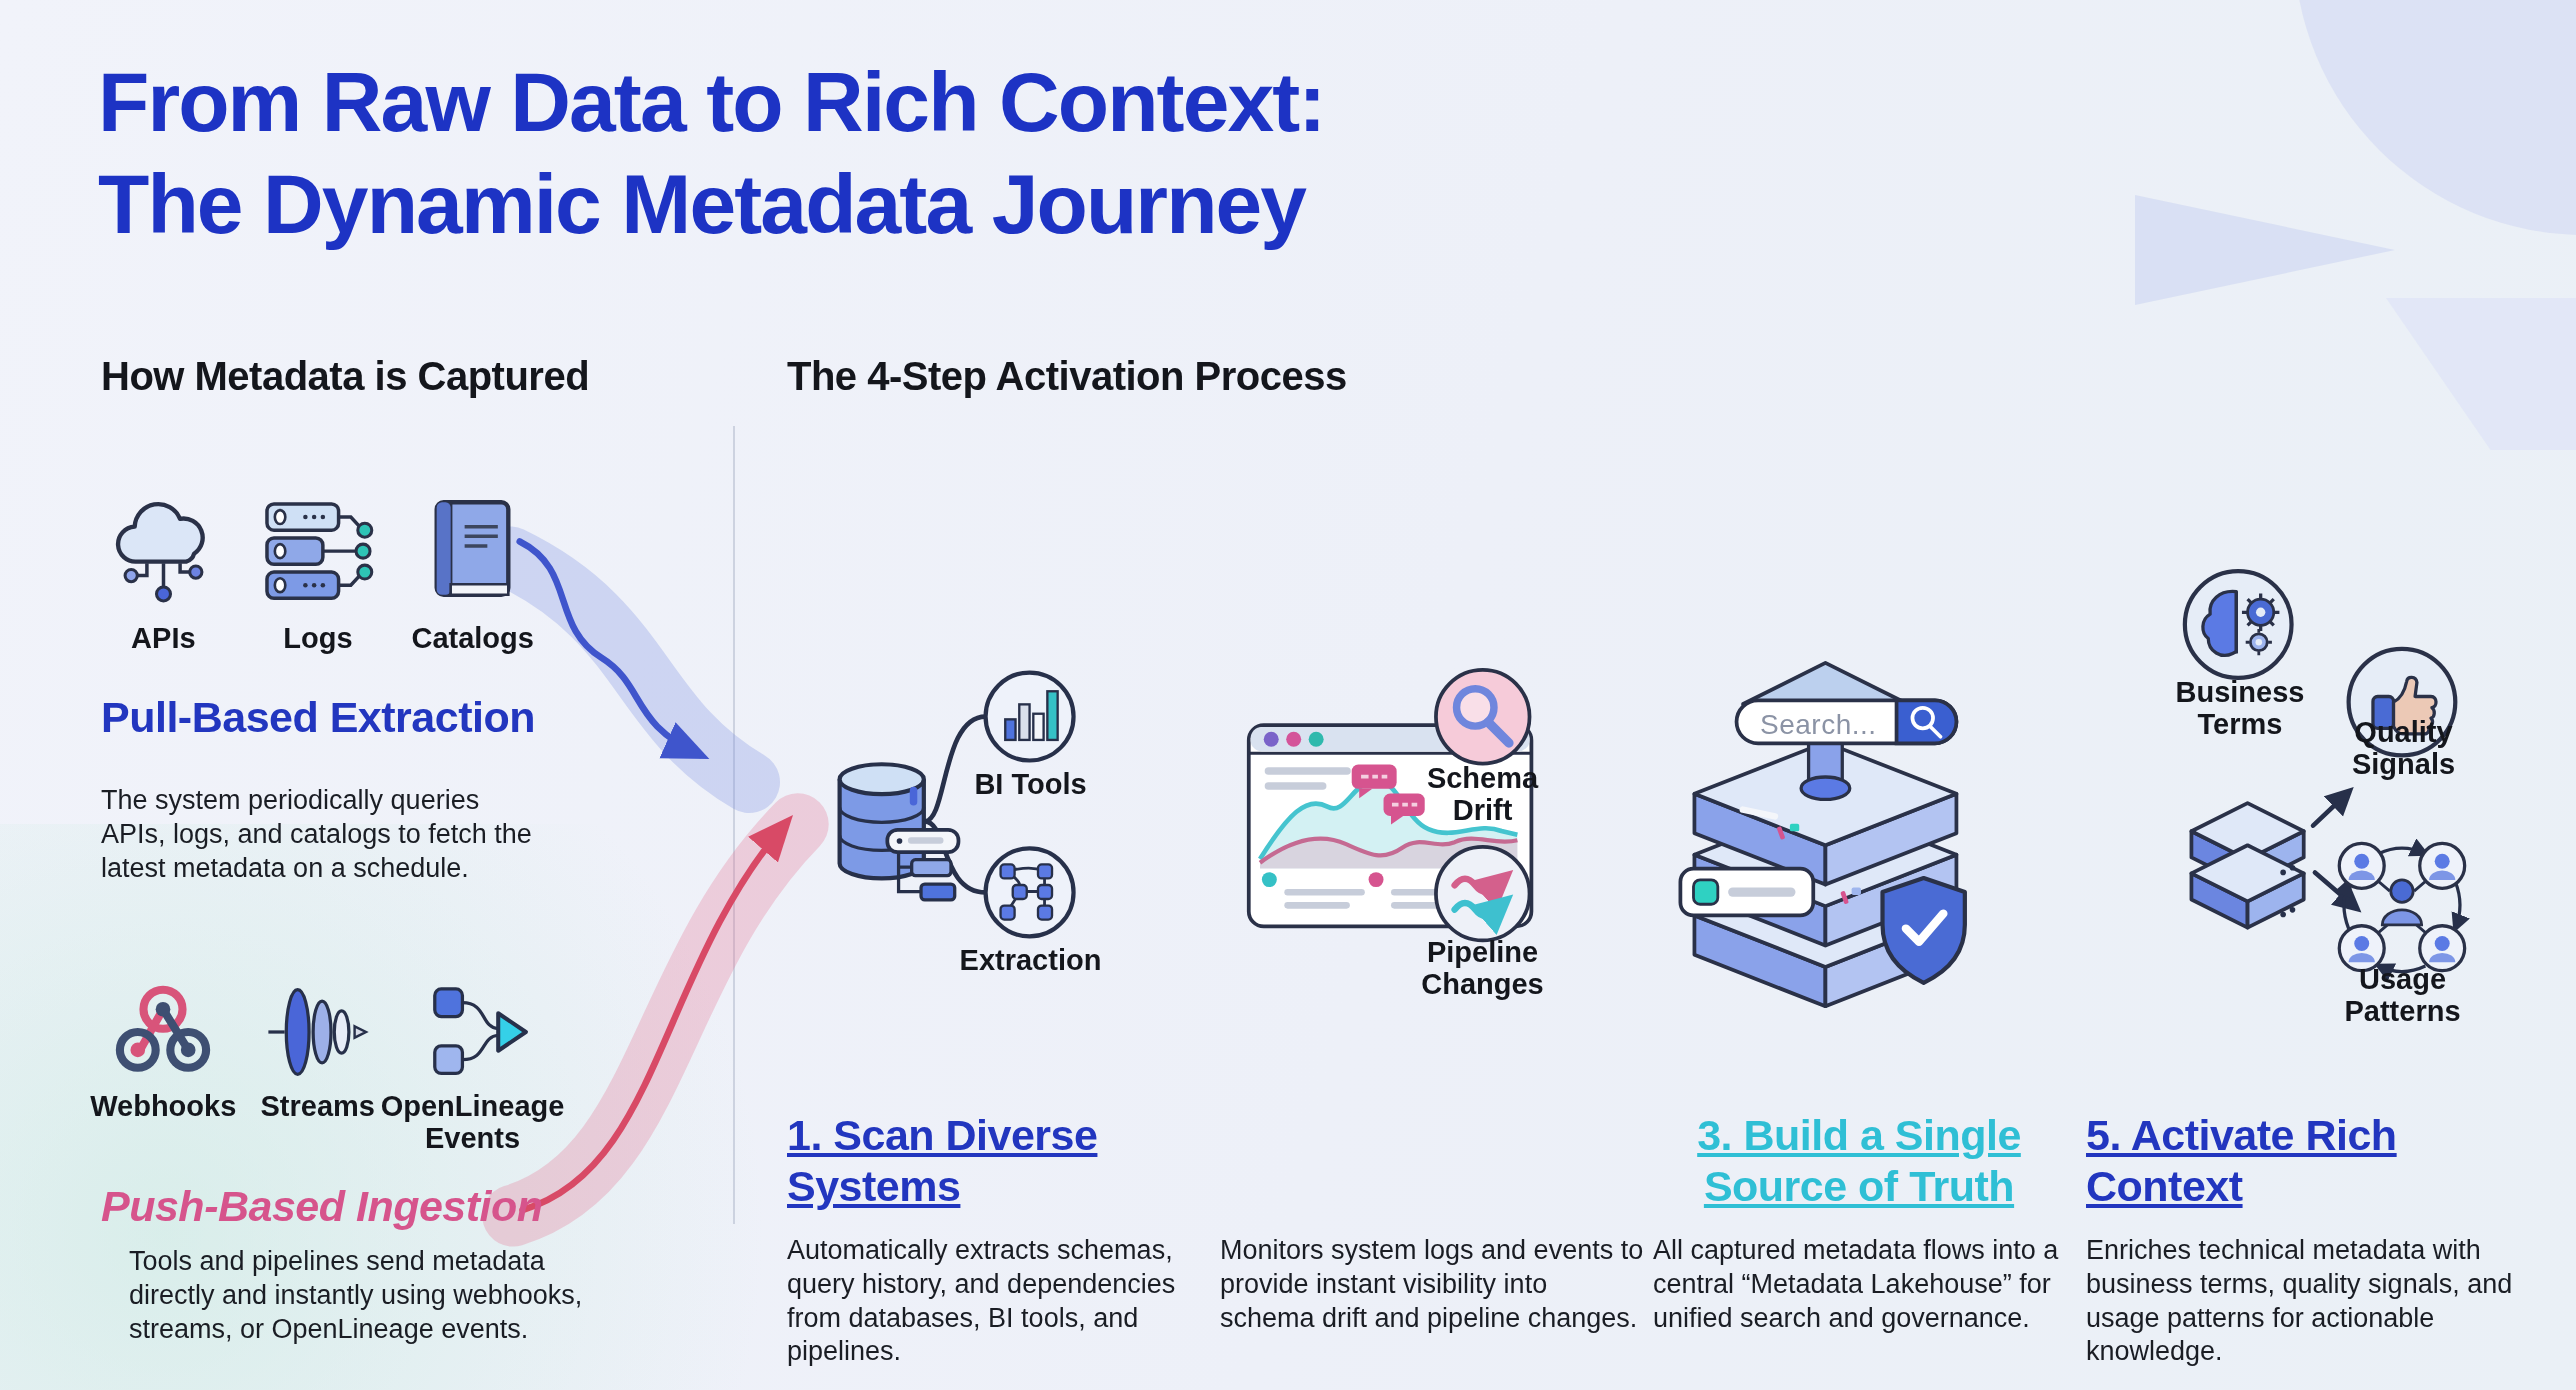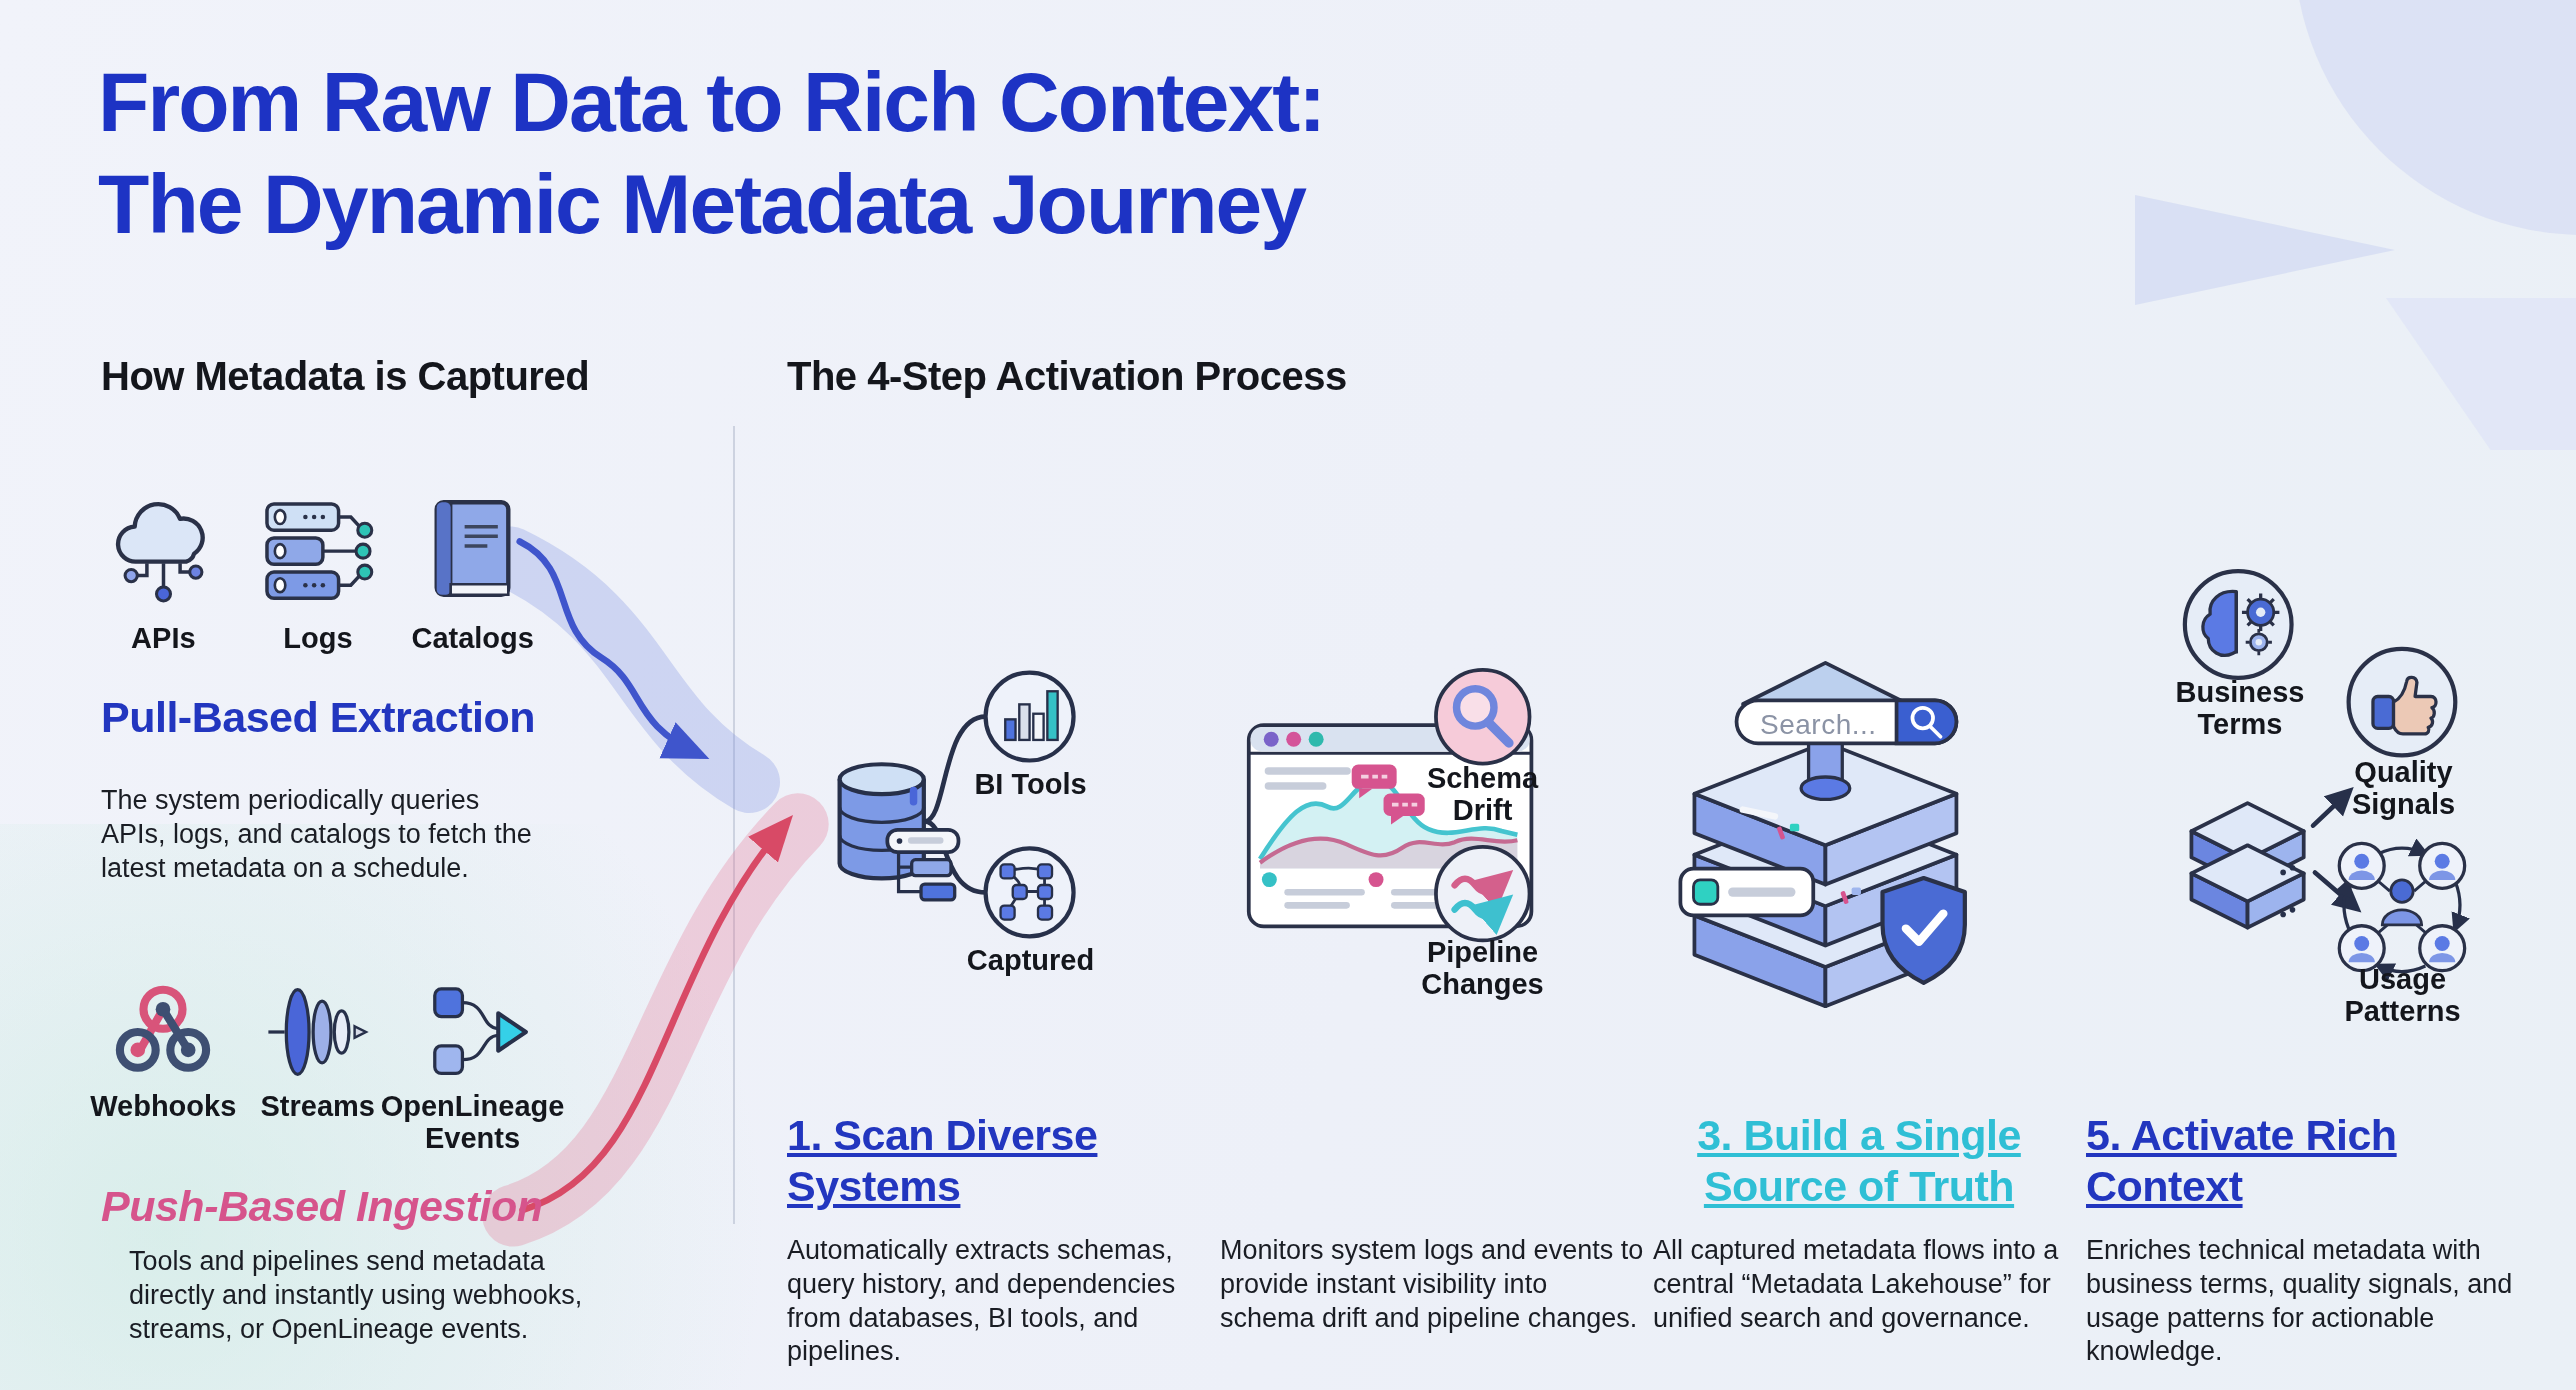--- a/index.html
+++ b/index.html
@@ -181,21 +181,21 @@
                M230 262 L216 284 M256 262 L256 240 M256 262 L256 284" fill="none" stroke="#27304a" stroke-width="3"></path>
       <rect x="209" y="233" width="15" height="15" rx="4" fill="#5b7ae4" stroke="#27304a" stroke-width="2.5"></rect>
       <rect x="249" y="233" width="15" height="15" rx="4" fill="#5b7ae4" stroke="#27304a" stroke-width="2.5"></rect>
       <rect x="222" y="255" width="15" height="15" rx="4" fill="#5b7ae4" stroke="#27304a" stroke-width="2.5"></rect>
       <rect x="249" y="255" width="15" height="15" rx="4" fill="#5b7ae4" stroke="#27304a" stroke-width="2.5"></rect>
       <rect x="209" y="277" width="15" height="15" rx="4" fill="#5b7ae4" stroke="#27304a" stroke-width="2.5"></rect>
       <rect x="249" y="277" width="15" height="15" rx="4" fill="#5b7ae4" stroke="#27304a" stroke-width="2.5"></rect>
     </g>
   </svg>
   <div class="abs icon-label" style="left:948px;top:768px;width:165px;">BI Tools</div>
-  <div class="abs icon-label" style="left:948px;top:944px;width:165px;">Captured</div>
+  <div class="abs icon-label" style="left:948px;top:944px;width:165px;">Extraction</div>
 
   <svg class="abs" style="left:1241px;top:655px;" width="403" height="365" viewBox="0 0 430 390">
     <defs>
       <marker id="mpink" markerWidth="8" markerHeight="8" refX="4" refY="3" orient="auto" markerUnits="strokeWidth">
         <path d="M0,0 L6,3 L0,6 z" fill="#d4608c"></path>
         </marker>
       <marker id="mteal" markerWidth="8" markerHeight="8" refX="4" refY="3" orient="auto" markerUnits="strokeWidth">
         <path d="M0,0 L6,3 L0,6 z" fill="#3ec0cf"></path>
         </marker>
     </defs>
@@ -349,21 +349,21 @@
       <g>
         <circle cx="308" cy="433" r="24" fill="#eef2fa" stroke="#2a3148" stroke-width="3.5"></circle>
         <circle cx="308" cy="428" r="8" fill="#5b7ae4"></circle>
         <path d="M294 448 a14 10 0 0 1 28 0 z" fill="#7d96e6"></path>
       </g>
       <circle cx="265" cy="372" r="12" fill="#4a6bd4" stroke="#2a3148" stroke-width="3"></circle>
       <path d="M244 408 a21 16 0 0 1 42 0 z" fill="#7d96e6" stroke="#2a3148" stroke-width="3"></path>
     </g>
   </svg>
   <div class="abs icon-label" style="left:2151px;top:676px;width:178px;">Business Terms</div>
-  <div class="abs icon-label" style="left:2320px;top:756px;width:167px;">Quality Signals</div>
+  <div class="abs icon-label" style="left:2320px;top:716px;width:167px;">Quality Signals</div>
   <div class="abs icon-label" style="left:2311px;top:963px;width:183px;">Usage Patterns</div>
 
   <div class="abs step-title" style="left: 787px; top: 1110px; width: 393px; color: rgb(34, 54, 191);">1. Scan Diverse Systems</div>
   <div class="abs body-text" style="left:787px;top:1234px;width:423px;">Automatically extracts schemas, query history, and dependencies from databases, BI tools, and pipelines.</div>
 
   <div class="abs body-text" style="left:1220px;top:1234px;width:429px;">Monitors system logs and events to provide instant visibility into schema drift and pipeline changes.</div>
 
   <div class="abs step-title" style="left: 1653px; top: 1110px; width: 412px; color: rgb(47, 191, 213); text-align: center;">3. Build a Single Source of Truth</div>
   <div class="abs body-text" style="left:1653px;top:1234px;width:433px;">All captured metadata flows into a central “Metadata Lakehouse” for unified search and governance.</div>
 

